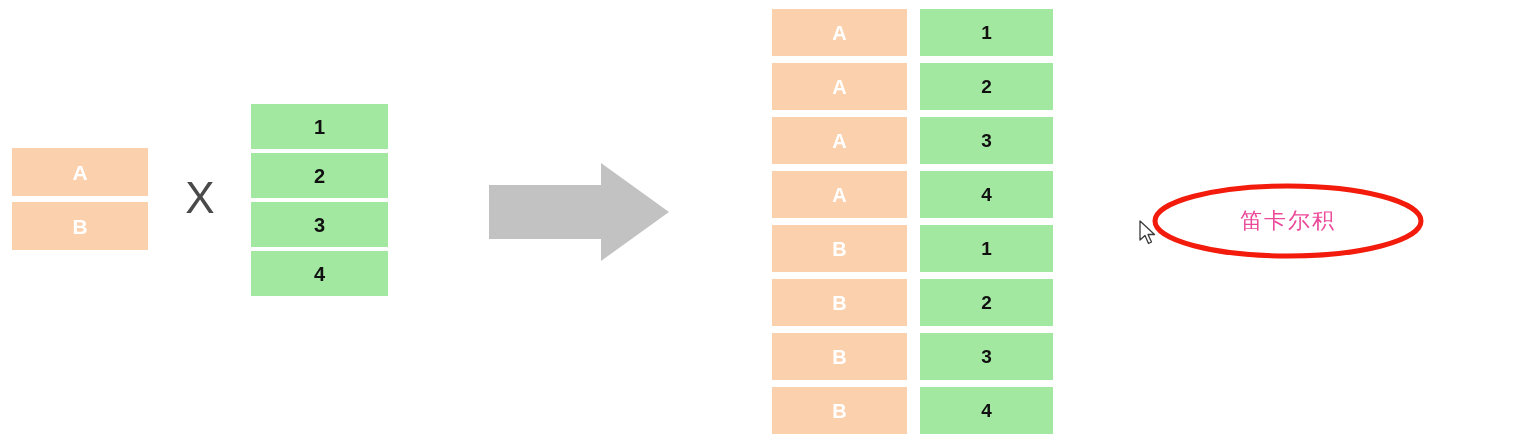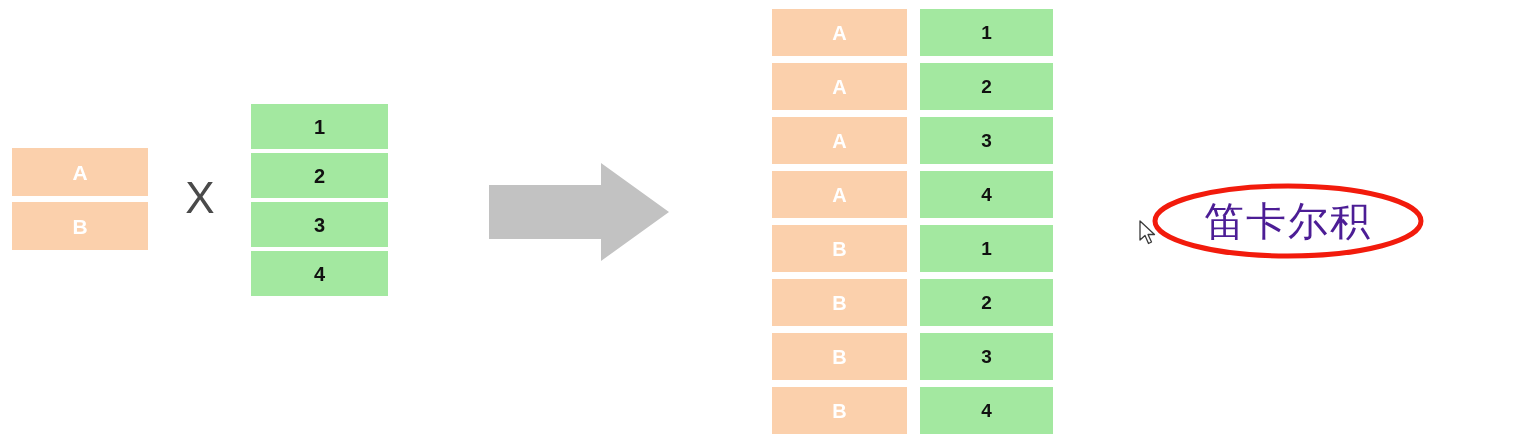--- a/index.html
+++ b/index.html
@@ -86,22 +86,22 @@
   #annotation-ellipse {
     position: absolute;
     left: 0; top: 0;
     width: 100%; height: 100%;
   }
   #annotation-label {
     position: absolute;
     left: 0; top: 0;
     width: 276px; height: 80px;
     display: flex; align-items: center; justify-content: center;
-    color: #4c1d95;
-    font-size: 40px;
+    color: #ec4899;
+    font-size: 22px;
     letter-spacing: 2px;
     font-family: "DejaVu Sans", "Liberation Sans", sans-serif;
     white-space: nowrap;
   }
 
   
   #mouse-cursor {
     position: absolute;
     left: 1139px; top: 220px;
     width: 18px; height: 26px;

